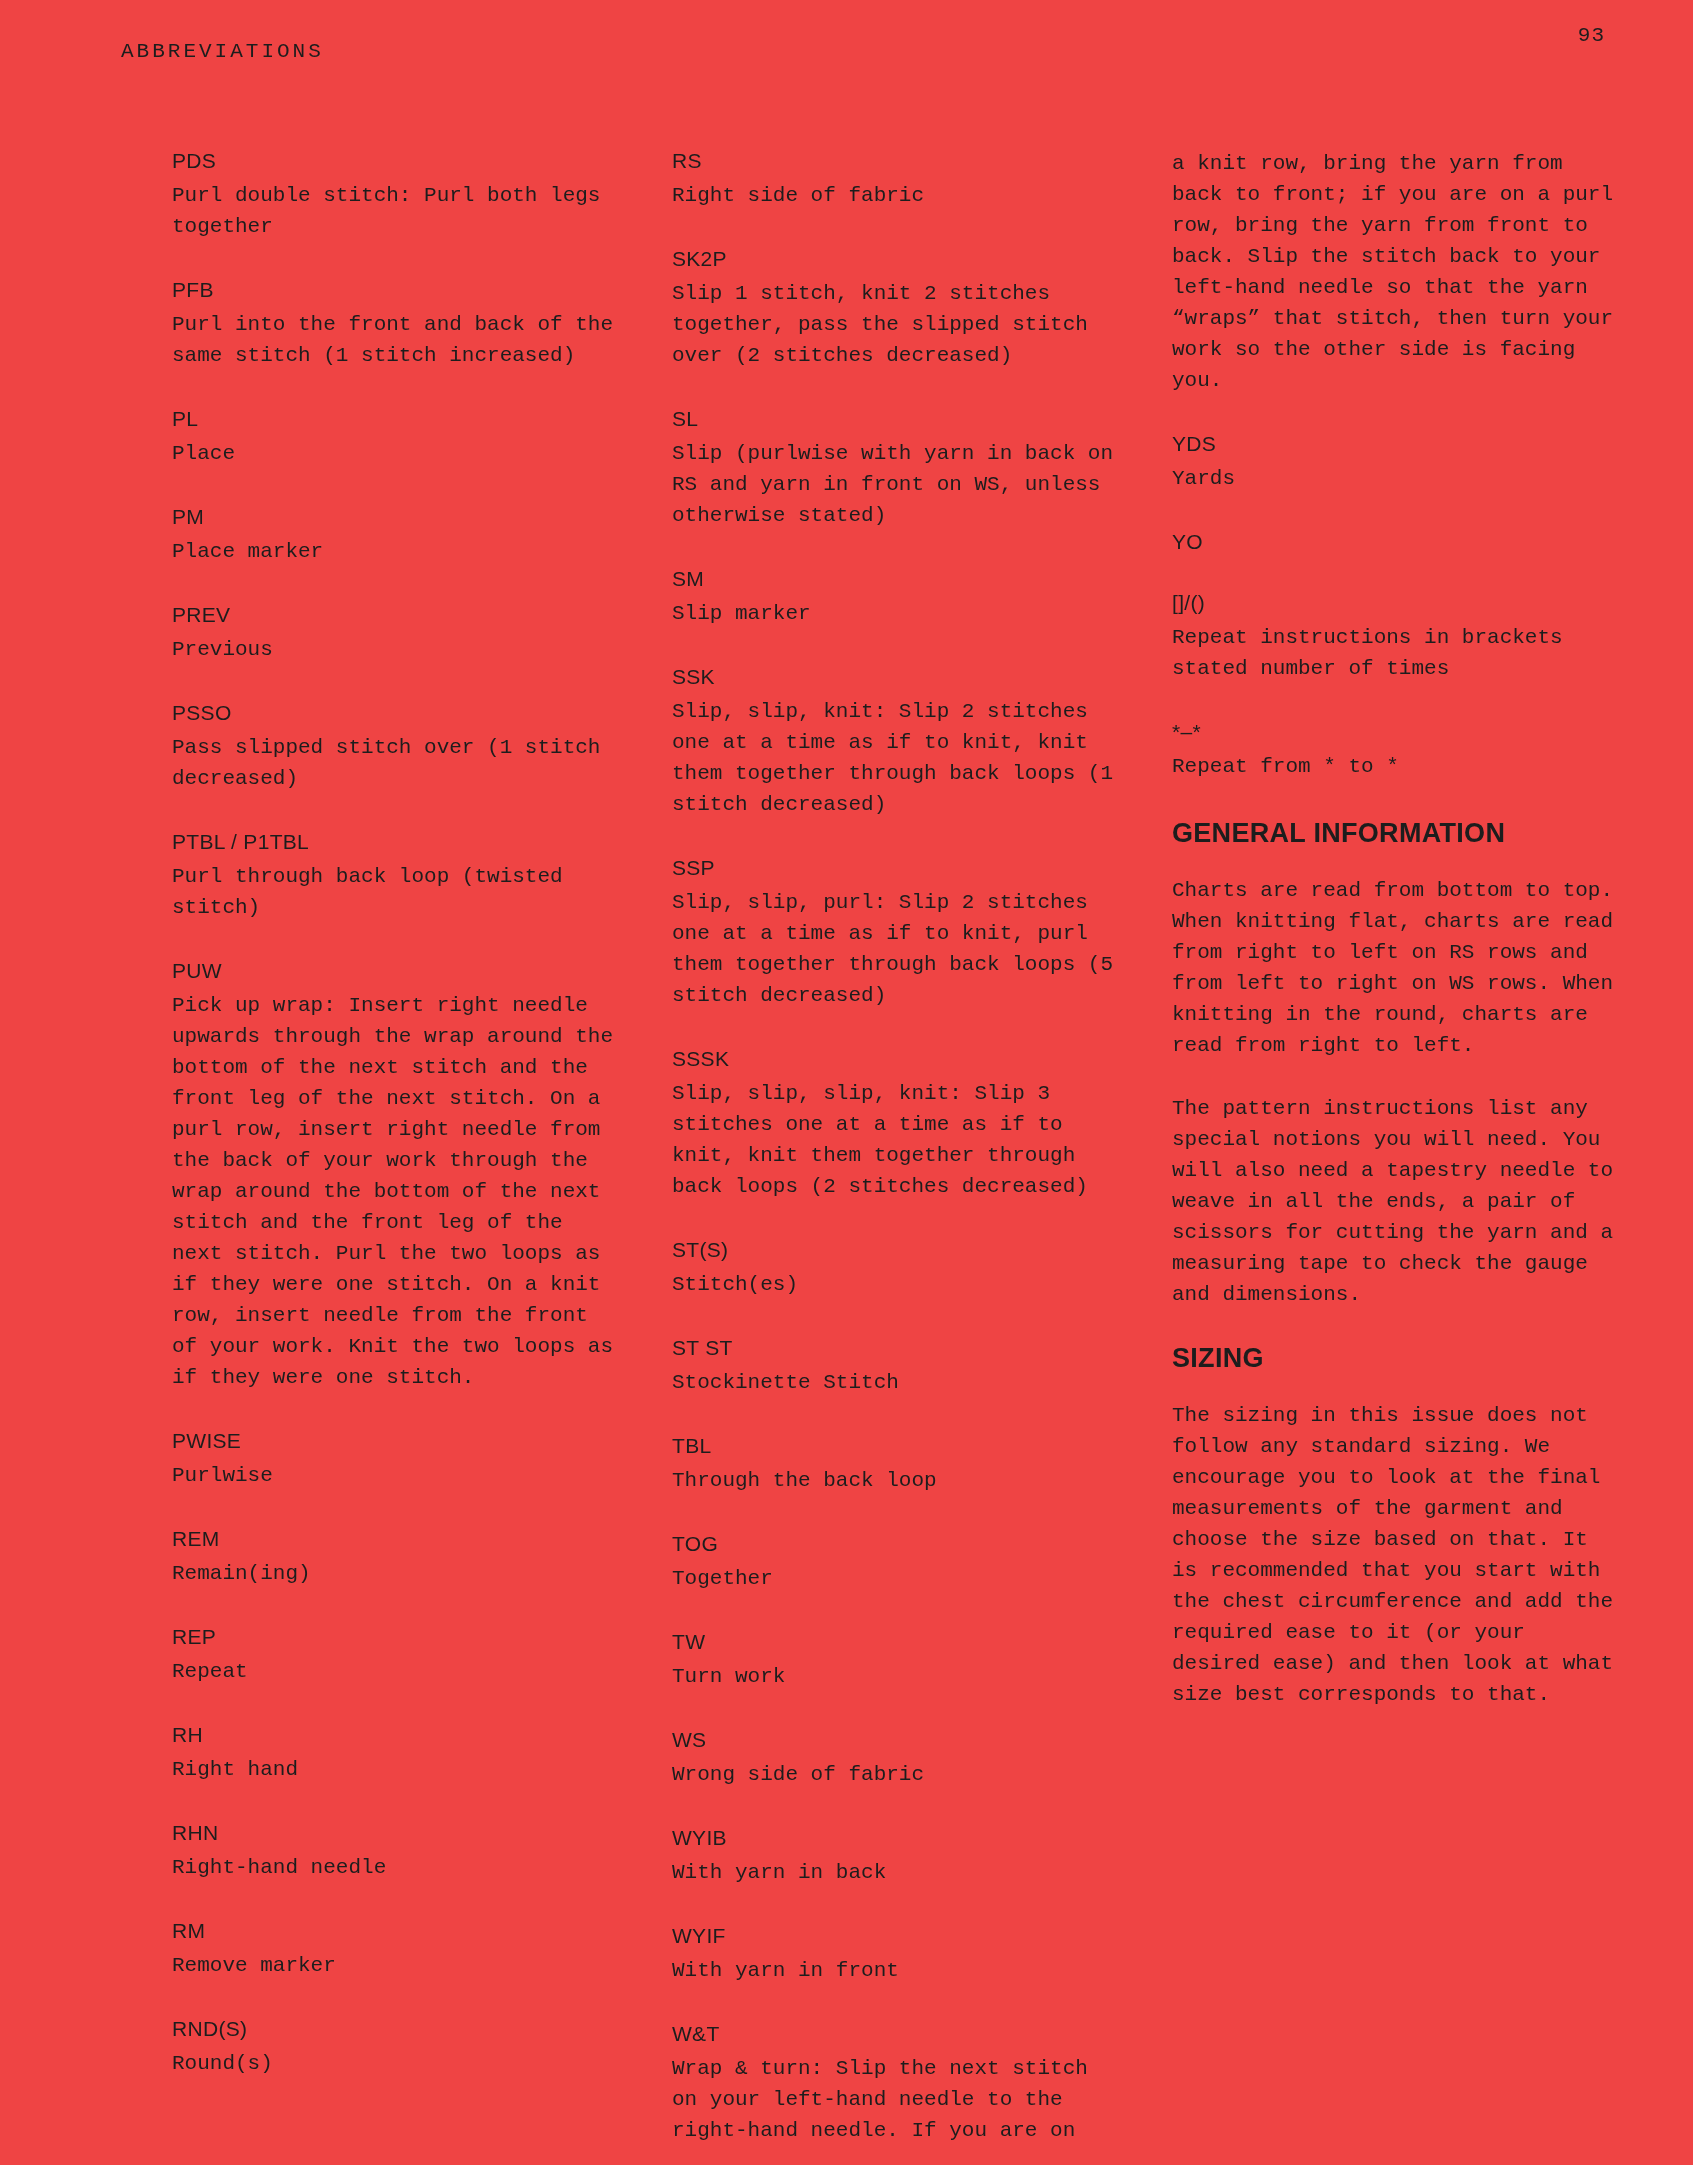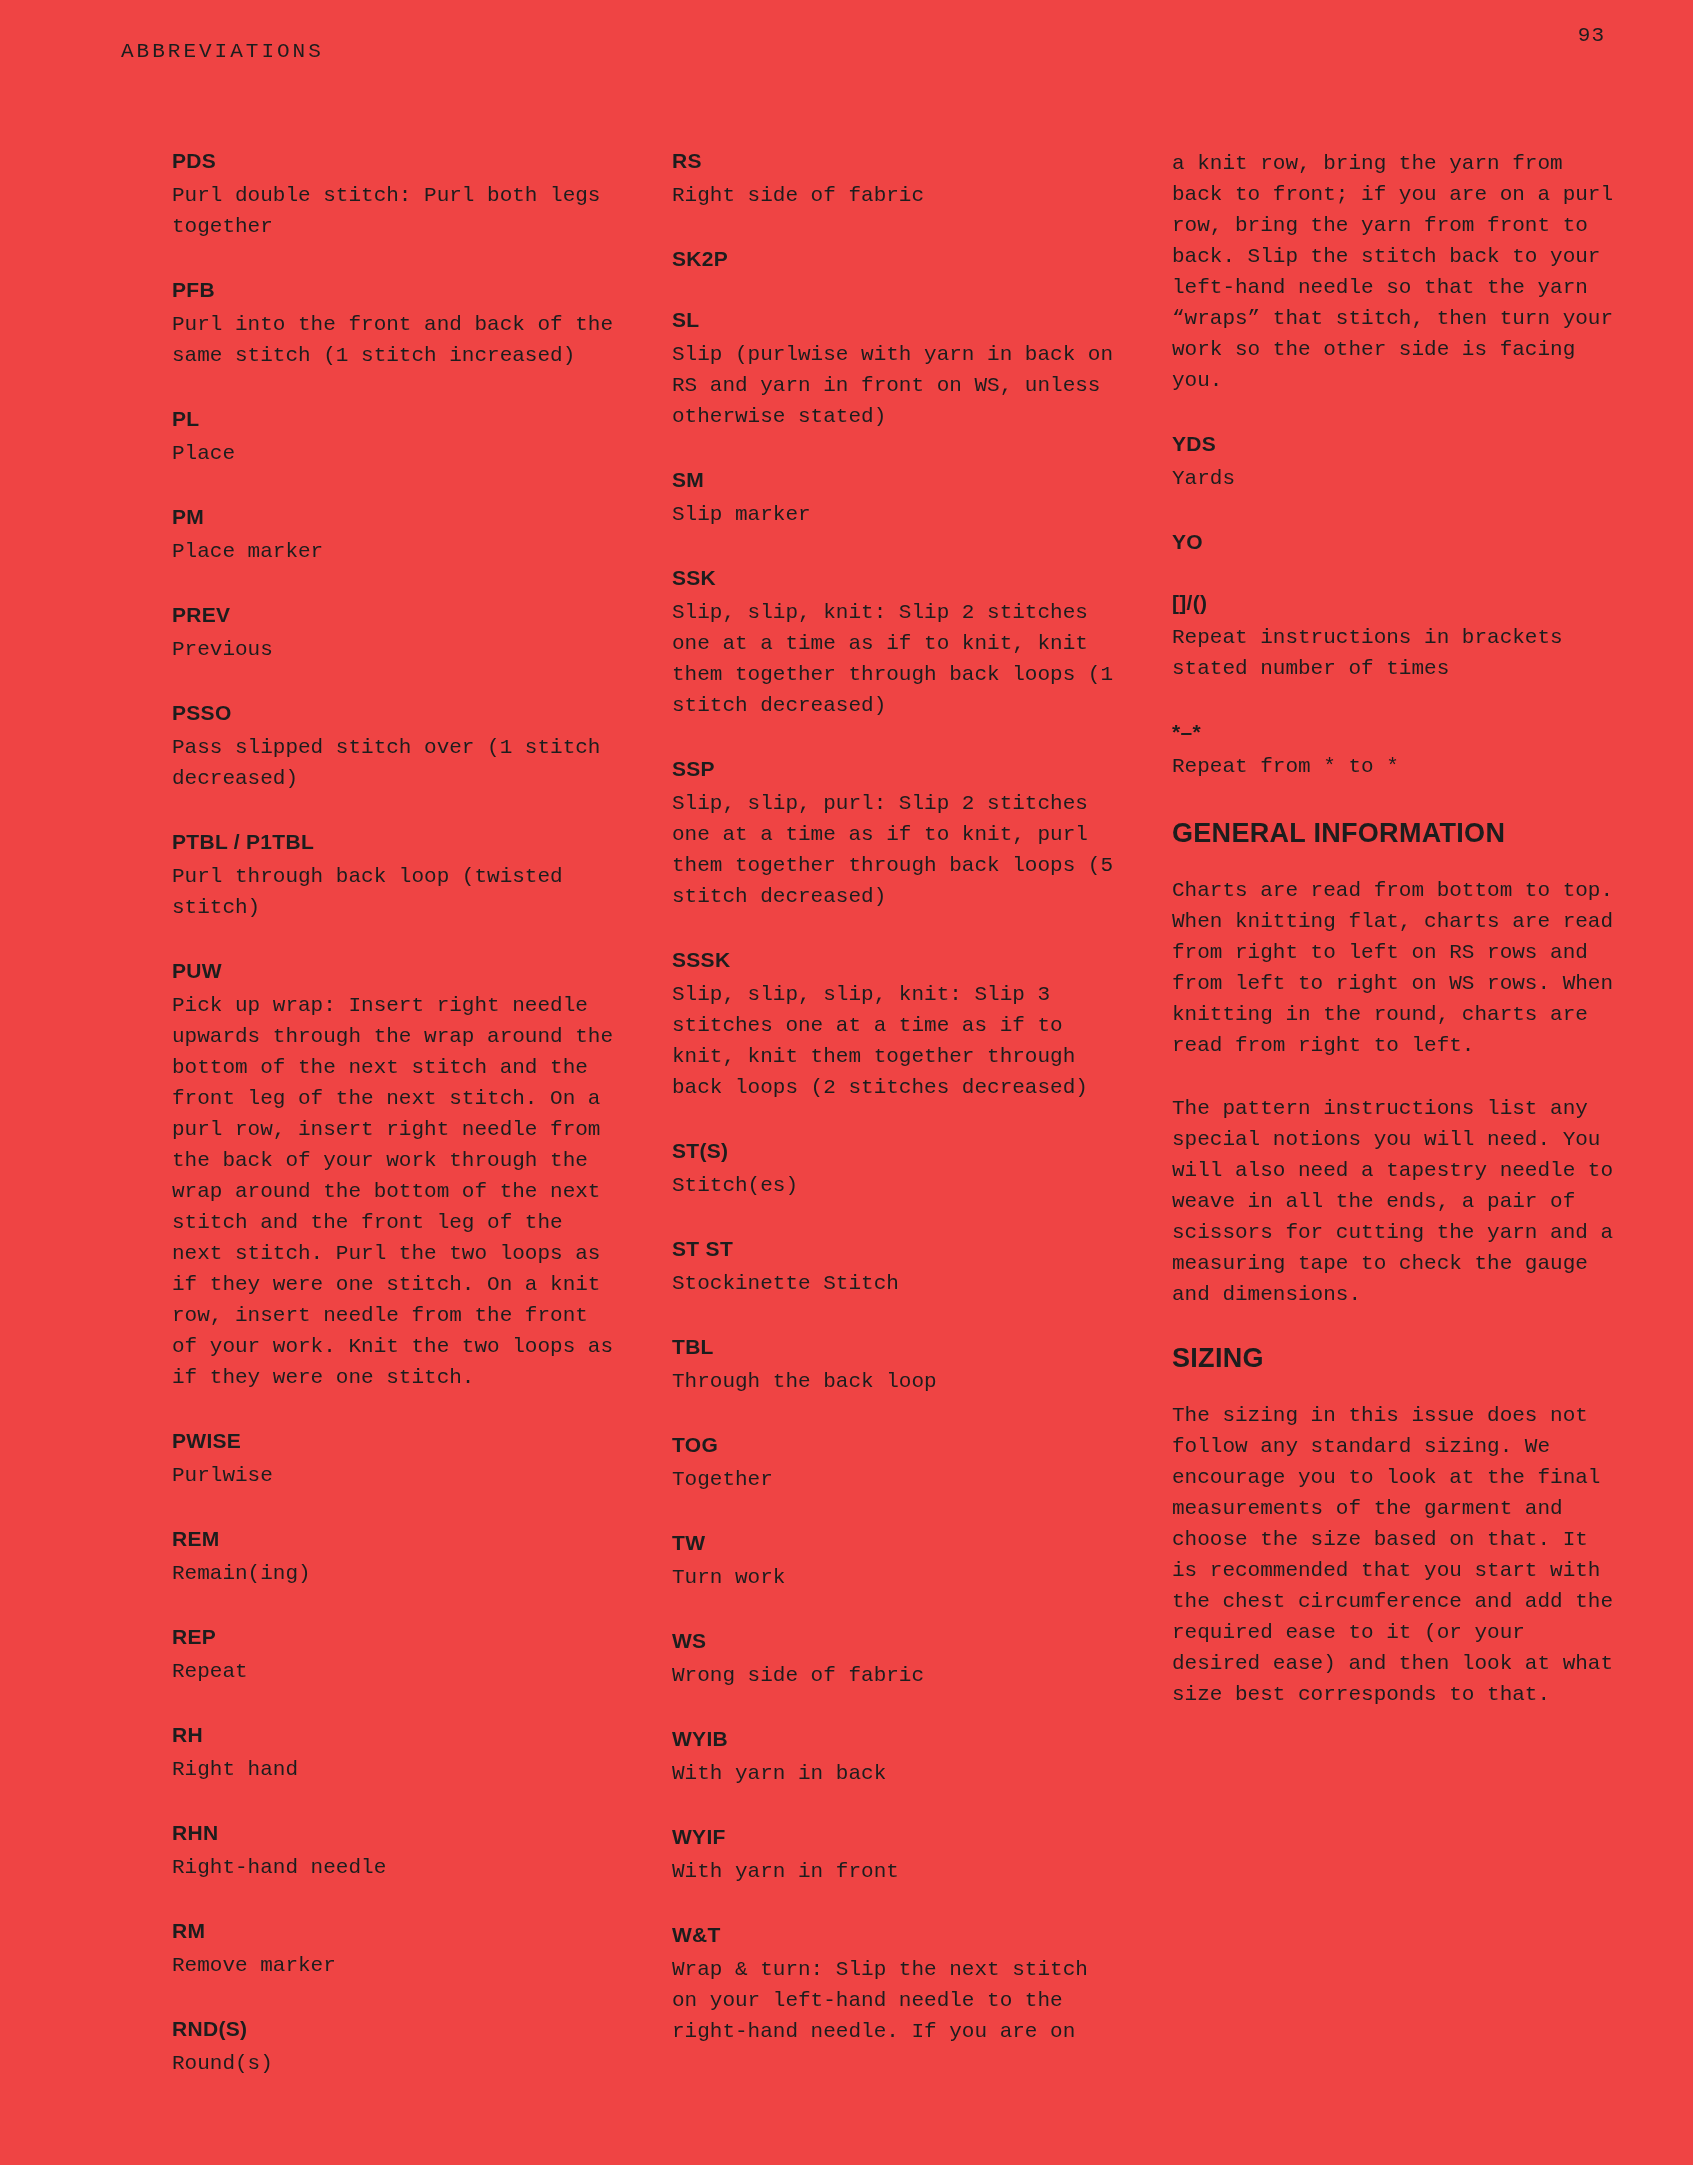--- a/index.html
+++ b/index.html
@@ -43,21 +43,21 @@
   }
   .column {
     width: 453px;
     flex: 0 0 453px;
   }
   .entry {
     margin-bottom: 35px;
   }
   .term {
     font-family: "Liberation Sans", sans-serif;
-    font-weight: 700;
+    font-weight: 400;
     font-size: 21px;
     line-height: 26px;
     letter-spacing: 0.3px;
     color: #1d1d1d;
     margin-bottom: 6px;
   }
   .def, .para, .cont {
     font-family: "Liberation Mono", monospace;
     font-size: 21px;
     line-height: 31px;
@@ -149,20 +149,21 @@
           <div class="def">Round(s)</div>
         </div>
       </div>
       <div class="column">
         <div class="entry">
           <div class="term">RS</div>
           <div class="def">Right side of fabric</div>
         </div>
         <div class="entry">
           <div class="term">SK2P</div>
+          <div class="def">Slip 1 stitch, knit 2 stitches together, pass the slipped stitch over (2 stitches decreased)</div>
         </div>
         <div class="entry">
           <div class="term">SL</div>
           <div class="def">Slip (purlwise with yarn in back on RS and yarn in front on WS, unless otherwise stated)</div>
         </div>
         <div class="entry">
           <div class="term">SM</div>
           <div class="def">Slip marker</div>
         </div>
         <div class="entry">

